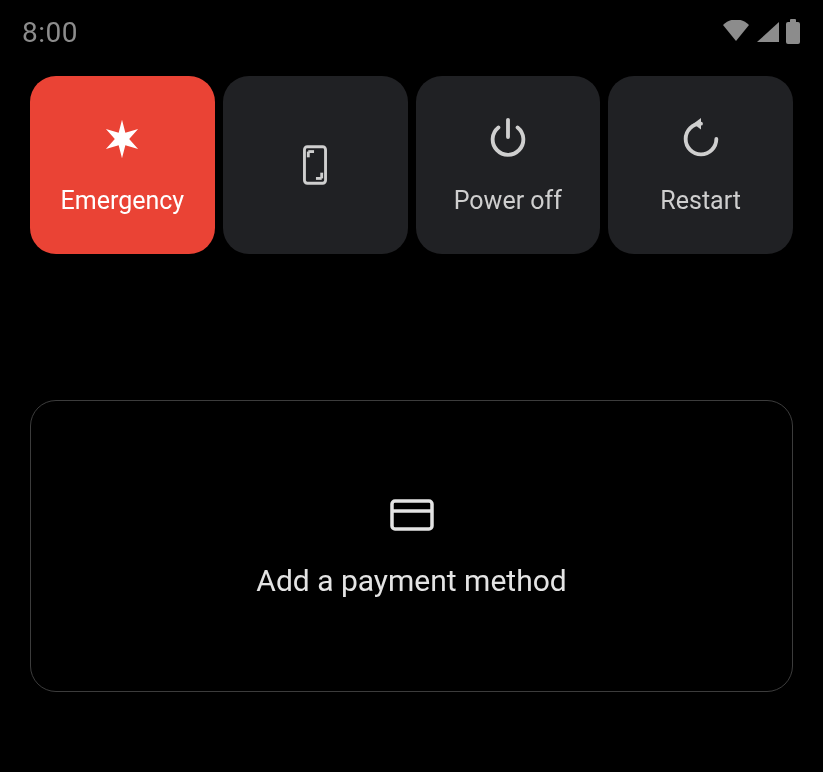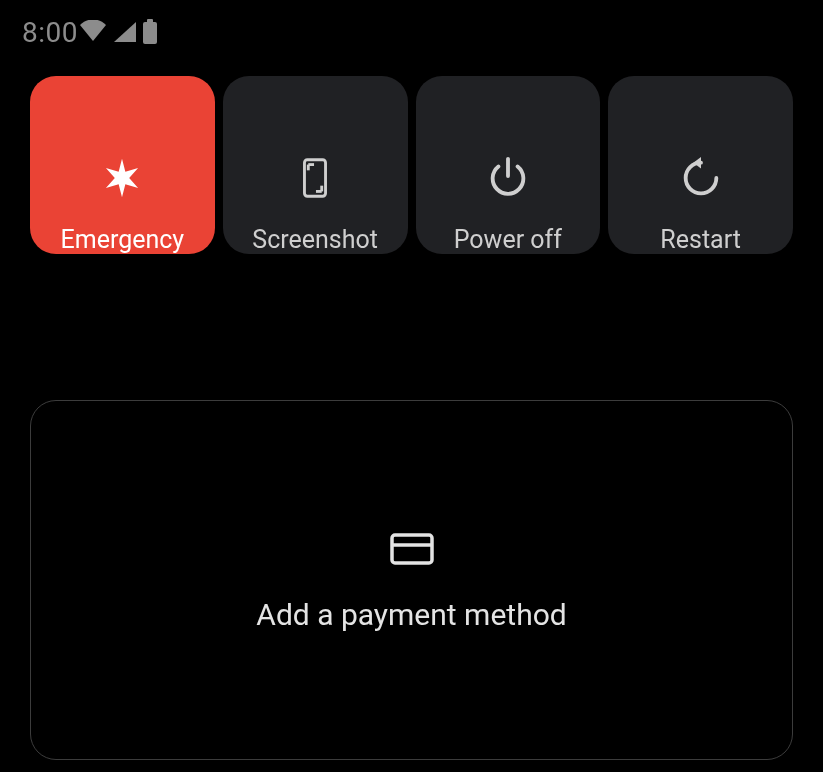--- a/index.html
+++ b/index.html
@@ -8,21 +8,21 @@
     background: #000000;
     font-family: Roboto, "Helvetica Neue", Arial, sans-serif;
     color: #e0e0e0;
     overflow: hidden;
     position: relative;
   }
 
   
   .status-bar {
     display: flex;
-    justify-content: flex-start;
+    justify-content: space-between;
     align-items: center;
     padding: 14px 22px 0 22px;
     height: 50px;
     color: #8c8c8c;
   }
   .status-time {
     font-size: 28px;
     font-weight: 400;
     letter-spacing: 0.5px;
   }
@@ -40,42 +40,42 @@
     padding: 26px 30px 0 30px;
   }
   .power-tile {
     flex: 1;
     height: 178px;
     border-radius: 26px;
     background: #202124;
     display: flex;
     flex-direction: column;
     align-items: center;
-    justify-content: flex-end;
+    justify-content: center;
     gap: 24px;
     cursor: pointer;
     color: #cfcfcf;
   }
   .power-tile.emergency {
     background: #ea4335;
     color: #ffffff;
   }
   .power-tile .tile-label {
     font-size: 25px;
     font-weight: 400;
   }
   .power-tile .tile-icon svg { display: block; }
 
   
   .card-area {
     padding: 146px 30px 0 30px;
   }
   .payment-card {
     width: 100%;
-    height: 360px;
+    height: 292px;
     border: 1.5px solid #3c3c3c;
     border-radius: 26px;
     display: flex;
     flex-direction: column;
     align-items: center;
     justify-content: center;
     gap: 28px;
     cursor: pointer;
     color: #e4e4e4;
   }
@@ -124,21 +124,20 @@
   <div class="power-tile">
     <span class="tile-icon">
       <svg width="46" height="46" viewBox="0 0 48 48" fill="none" stroke="#cfcfcf" stroke-width="3">
         <rect x="13" y="5" width="22" height="38" rx="3"></rect>
         <line x1="17" y1="10" x2="23" y2="10"></line>
         <line x1="17" y1="10" x2="17" y2="16"></line>
         <line x1="31" y1="38" x2="31" y2="32"></line>
         <line x1="31" y1="38" x2="25" y2="38"></line>
       </svg>
     </span>
-    <span class="tile-label">Screenshot</span>
   </div>
 
   <div class="power-tile">
     <span class="tile-icon">
       <svg width="46" height="46" viewBox="0 0 48 48" fill="none">
         <path d="M14 12 A16 16 0 1 0 34 12" stroke="#cfcfcf" stroke-width="4" stroke-linecap="round"></path>
         <line x1="24" y1="4" x2="24" y2="22" stroke="#cfcfcf" stroke-width="4" stroke-linecap="round"></line>
       </svg>
     </span>
     <span class="tile-label">Power off</span>

